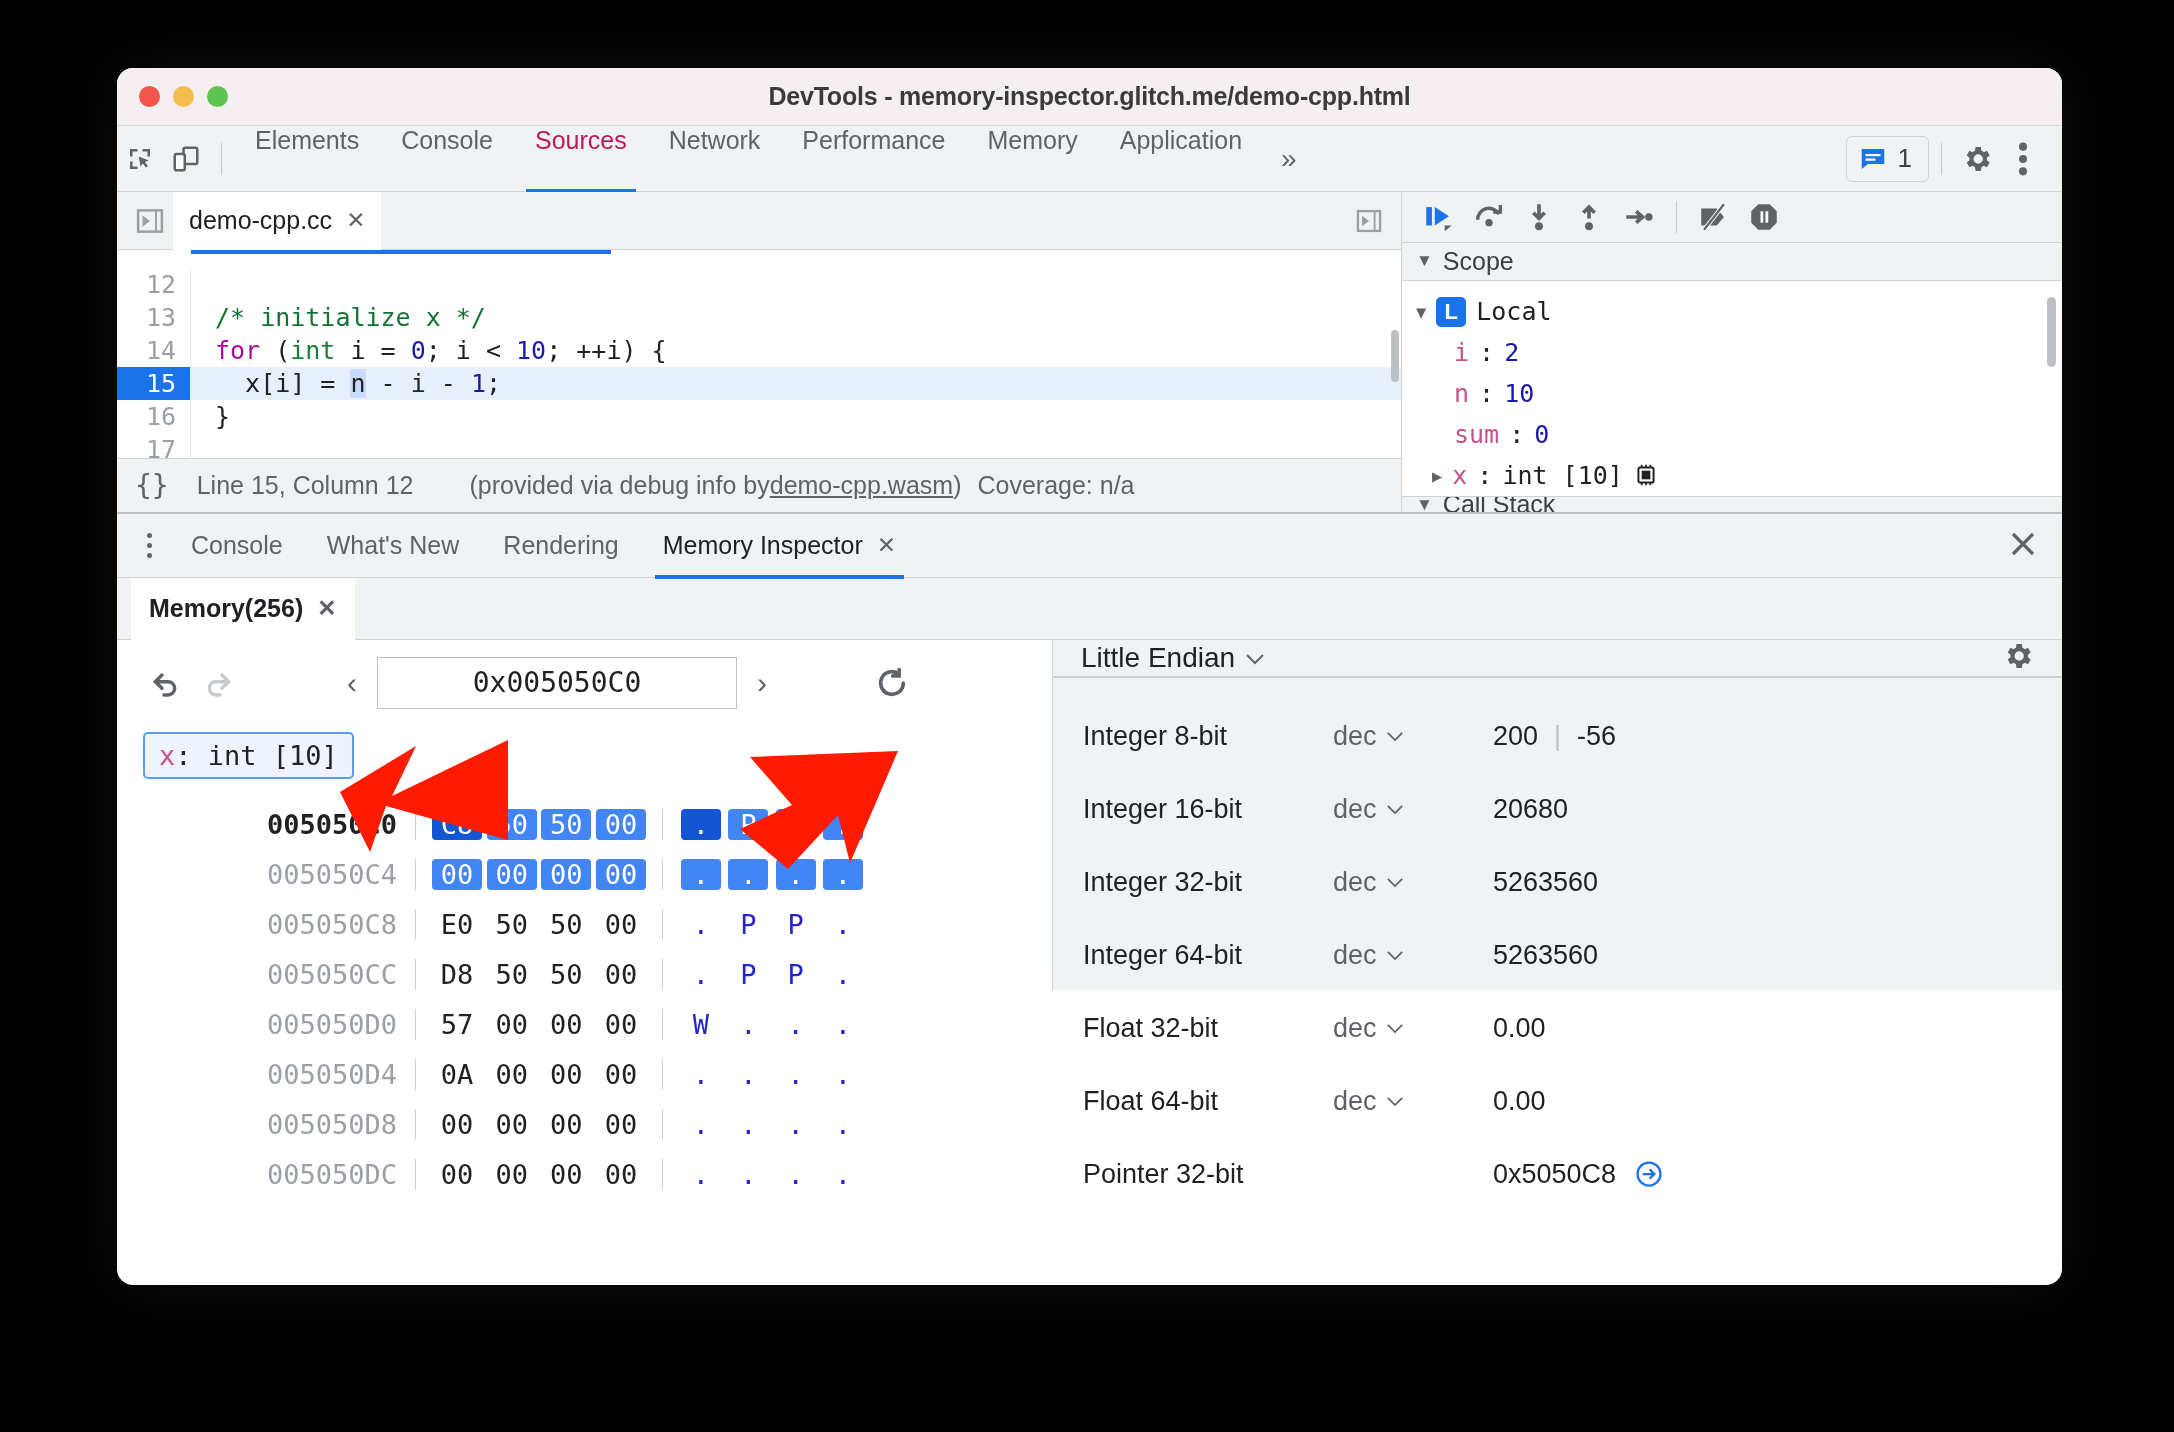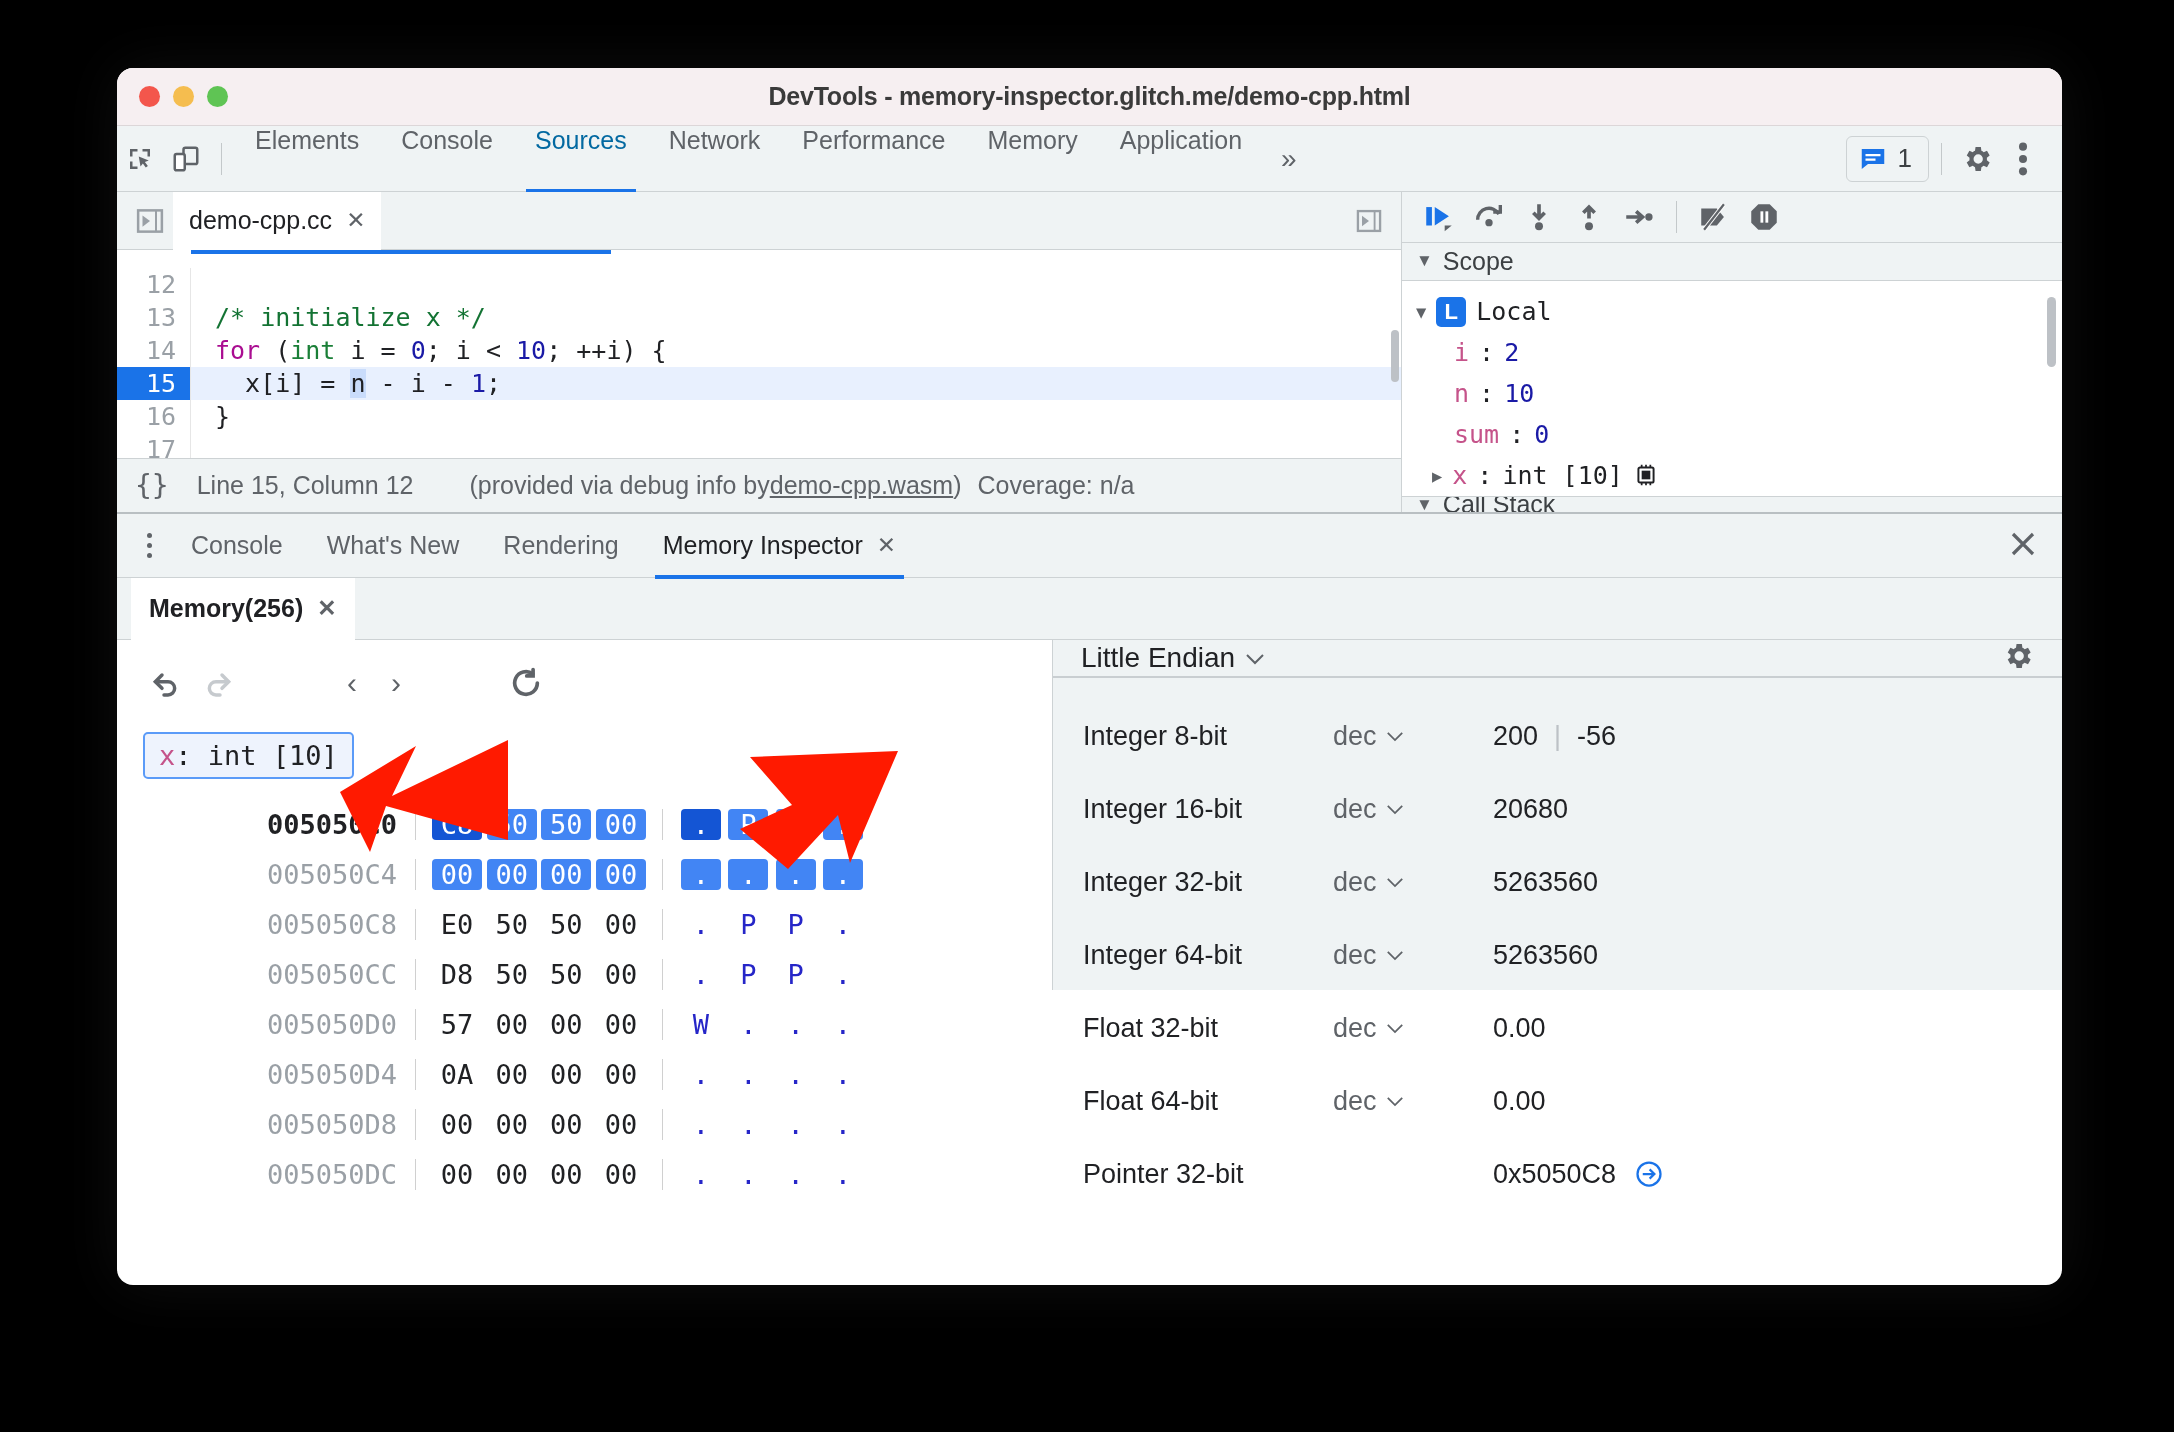--- a/index.html
+++ b/index.html
@@ -53,21 +53,21 @@
     border-radius: 4px;
     flex: 0 0 auto;
   }
   .tb-sep { width: 1px; height: 32px; background: #c3c8ca; margin: 0 12px; }
   .dt-tab {
     font-size: 25px; color: #5f6368;
     padding: 0 21px; height: 66px;
     display: flex; align-items: flex-start;
     position: relative; white-space: nowrap;
   }
-  .dt-tab.active { color: #0369a1; }
+  .dt-tab.active { color: #be185d; }
   .dt-tab.active::after {
     content: ""; position: absolute; left: 12px; right: 12px; bottom: 0;
     height: 3px; background: #1a73e8;
   }
   .dt-more { font-size: 28px; color: #5f6368; padding: 0 18px; }
   .dt-right { margin-left: auto; display: flex; align-items: center; padding-right: 16px; }
   .msg-badge {
     display: flex; align-items: center; gap: 10px;
     border: 1px solid #cdd2d4; border-radius: 6px;
     padding: 5px 16px 5px 11px; height: 46px;
@@ -546,20 +546,21 @@
               <path d="M4.5 11h9a5 5 0 010 10h-3" fill="none" stroke="#5f6368" stroke-width="2.6" stroke-linecap="round"></path>
             </svg>
           </div>
           <div class="icon-btn">
             <svg width="32" height="32" viewBox="0 0 24 24">
               <path d="M15 6l5 5-5 5" fill="none" stroke="#c6cace" stroke-width="2.6" stroke-linecap="round"></path>
               <path d="M19.5 11h-9a5 5 0 000 10h3" fill="none" stroke="#c6cace" stroke-width="2.6" stroke-linecap="round"></path>
             </svg>
           </div>
           <span class="nav-arrow" style="margin-left:86px">‹</span>
+          <div class="addr-input" style="margin-left:0">0x005050C0</div>
           <span class="nav-arrow">›</span>
           <div class="icon-btn refresh-btn">
             <svg width="34" height="34" viewBox="0 0 24 24">
               <path d="M20 12a8 8 0 11-3.2-6.4" fill="none" stroke="#5f6368" stroke-width="2.6" stroke-linecap="round"></path>
               <path d="M17 2.5V7h-4.5" fill="none" stroke="#5f6368" stroke-width="2.6" stroke-linecap="round"></path>
             </svg>
           </div>
         </div>
 
         <div class="var-chip">

